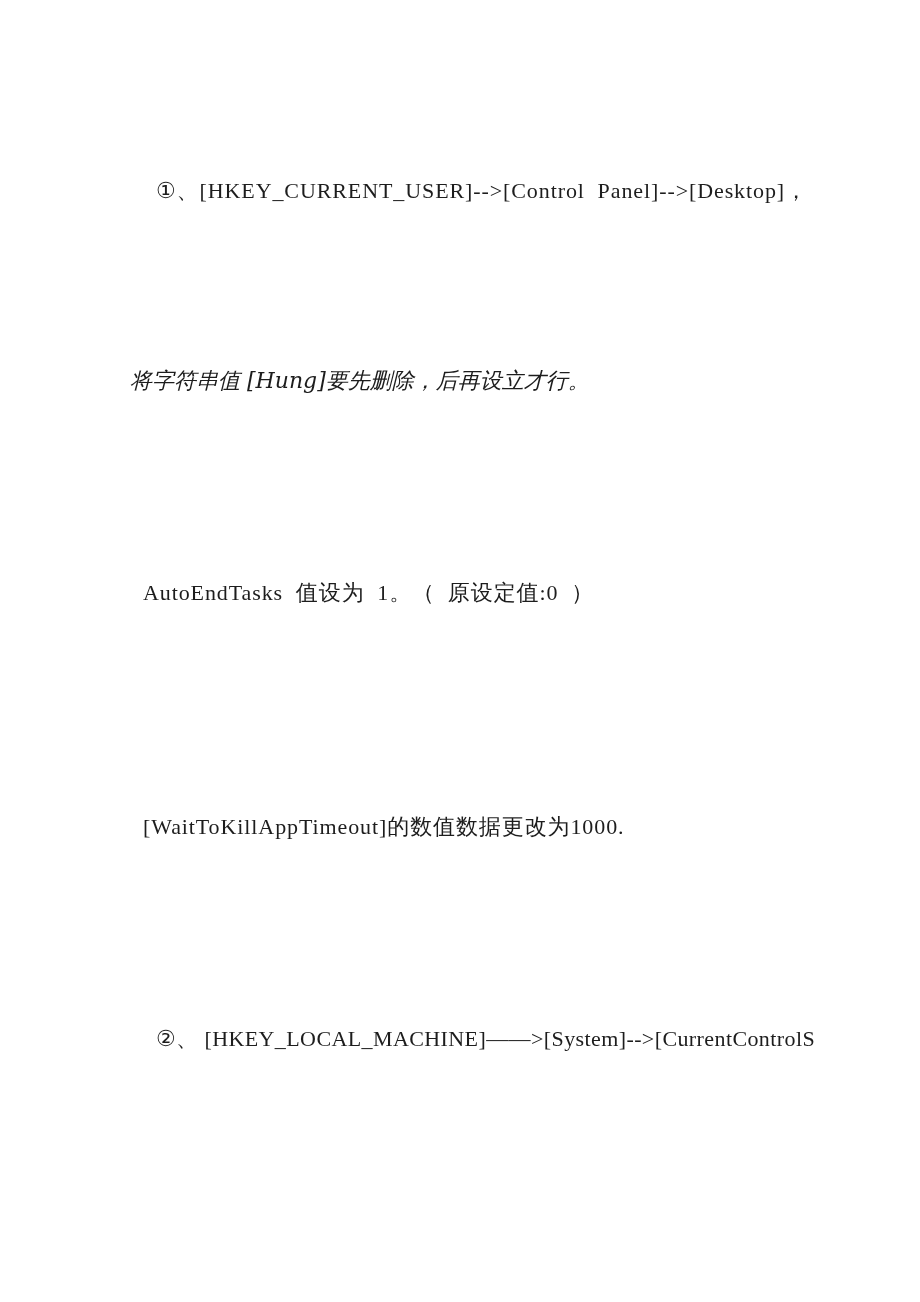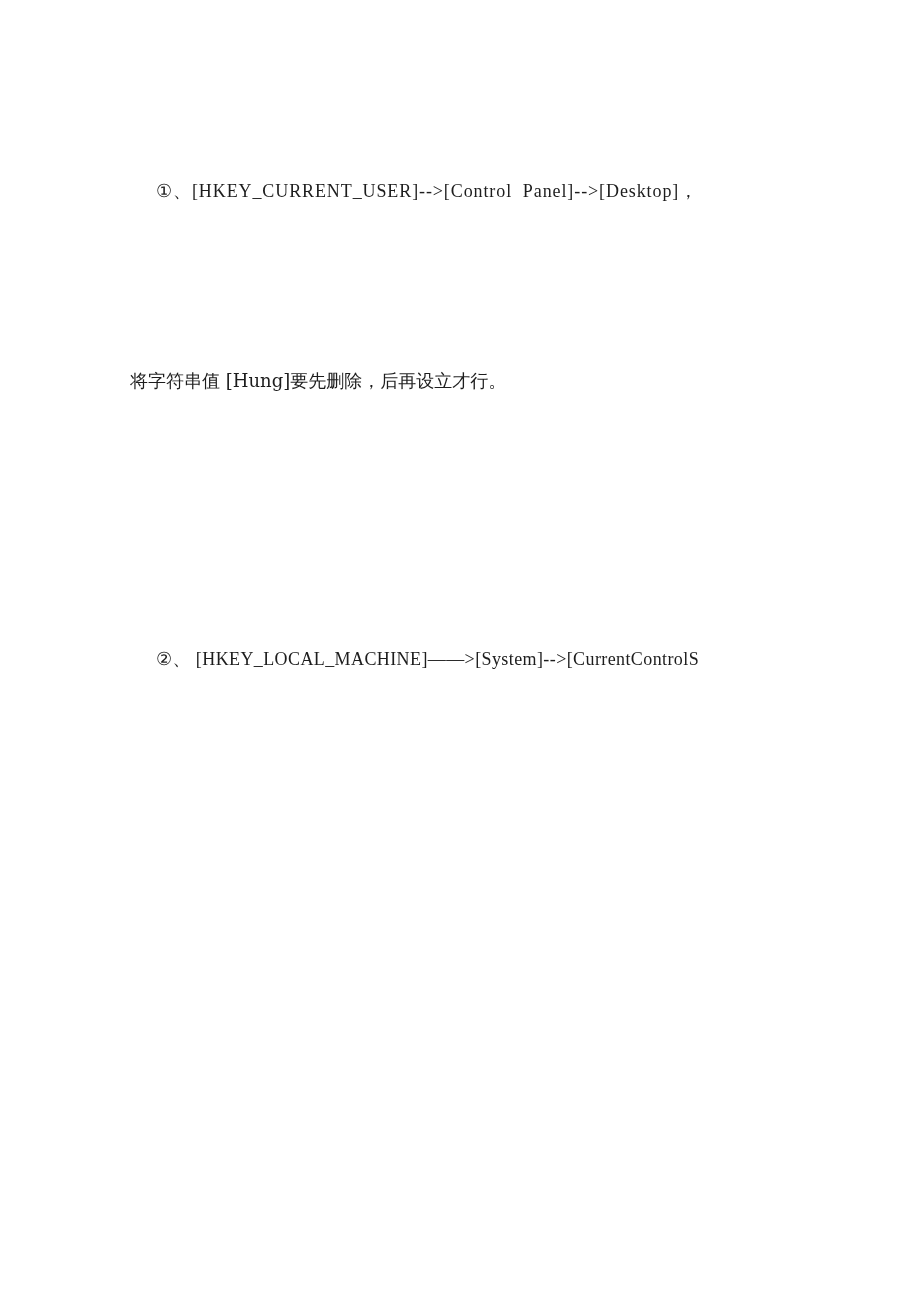--- a/index.html
+++ b/index.html
@@ -40,26 +40,26 @@
     color: #1d1d1d;
     white-space: pre-wrap;
     word-break: break-word;
   }
 
   
   .gap-sm { height: 22px; }
 
   .indent-1 { padding-left: 26px; }
   .indent-2 { padding-left: 13px; }
-  .indent-0 { padding-left: 0px; }
+  .indent-0 { padding-left: 0px; font-style: italic; }
 
   .line {
     display: block;
     white-space: pre;
-    font-size: 18px;
+    font-size: 22px;
     line-height: 38px;
   }
 
   
   .track-1 { letter-spacing: 0.4px; }
   .track-2 { letter-spacing: 0.9px; }
 
   .cjk {
     font-family: "DejaVu Serif", "Liberation Serif", serif;
   }
@@ -72,26 +72,32 @@
 
     <div class="para indent-1">
       <span class="line track-2">①、[HKEY_CURRENT_USER]--&gt;[Control  Panel]--&gt;[Desktop]，</span>
     </div>
     <div class="para indent-0">
       <span class="line cjk">将字符串值 [Hung]要先删除，后再设立才行。</span>
     </div>
 
     <div class="gap-sm"></div>
 
+    <div class="para indent-2">
+      <span class="line track-2">AutoEndTasks  值设为  1。（  原设定值:0  ）</span>
+    </div>
 
     <div class="gap-sm"></div>
 
 
     <div class="gap-sm"></div>
 
+    <div class="para indent-2">
+      <span class="line track-2">[WaitToKillAppTimeout]的数值数据更改为1000.</span>
+    </div>
 
     <div class="gap-sm"></div>
 
     <div class="para indent-1">
       <span class="line track-1">②、 [HKEY_LOCAL_MACHINE]——&gt;[System]--&gt;[CurrentControlS</span>
     </div>
 
   </div>
 </div>
 

